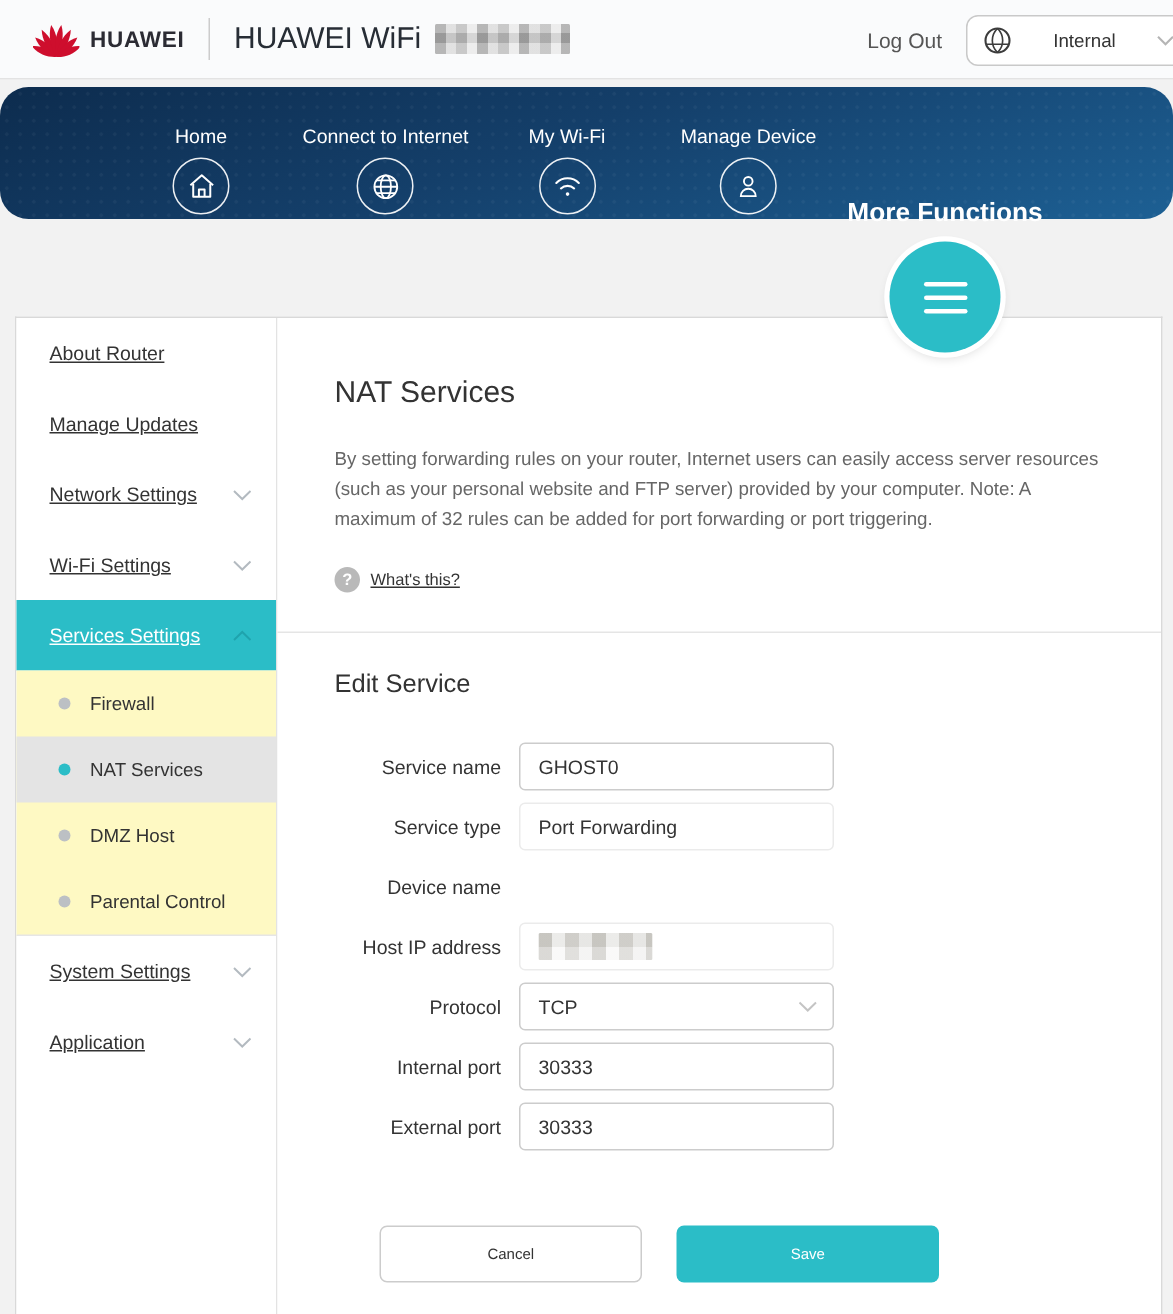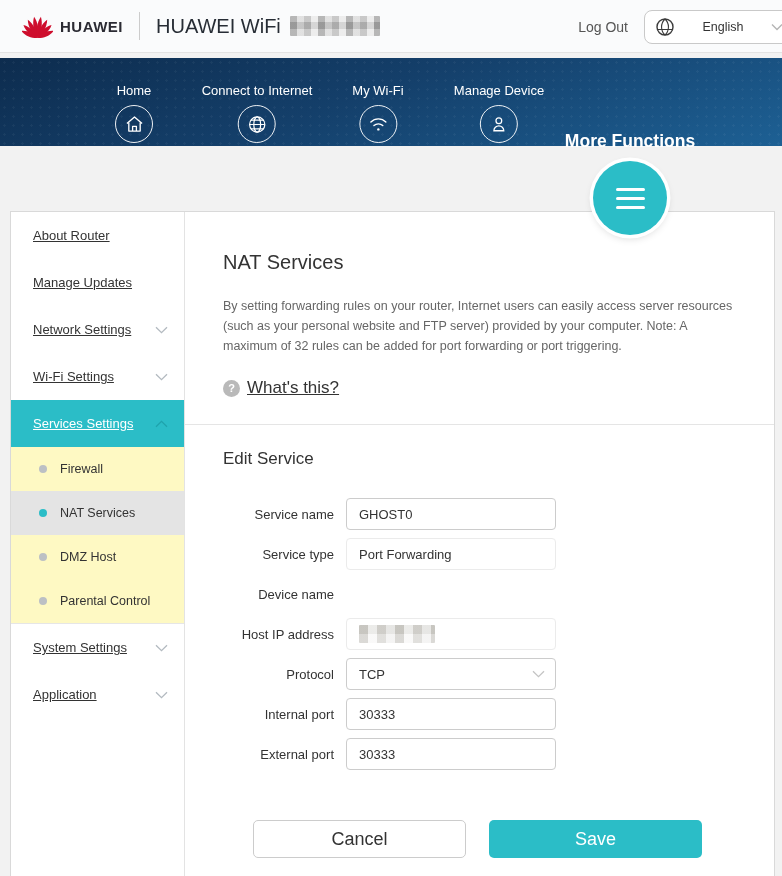--- a/index.html
+++ b/index.html
@@ -33,20 +33,21 @@
     display:flex; align-items:center; padding:0 10px; margin-right:-12px; cursor:pointer;
   }
   .lang-label { flex:1; text-align:center; font-size:12.5px; color:#333; }
   
   .nav-bar {
     position:relative; height:88px; margin-top:5px;
     background:
       radial-gradient(rgba(255,255,255,0.045) 1px, transparent 1.2px),
       linear-gradient(160deg, #0d2c4e 0%, #143f6a 45%, #1d6094 100%);
     background-size:9px 9px, 100% 100%;
+    border-radius:19px;
   }
   .nav-item { position:absolute; top:0; transform:translateX(-50%); display:flex; flex-direction:column; align-items:center; cursor:pointer; }
   .nav-label { margin-top:25px; font-size:13px; color:#fff; white-space:nowrap; }
   .nav-icon-circle {
     margin-top:7px; width:38px; height:38px; border:1.5px solid rgba(255,255,255,.92);
     border-radius:50%; display:flex; align-items:center; justify-content:center;
   }
   .nav-more-label { position:absolute; top:73px; left:630px; transform:translateX(-50%); font-size:17.5px; font-weight:bold; color:#fff; white-space:nowrap; z-index:6; }
   .more-circle {
     position:absolute; top:103px; left:630px; transform:translateX(-50%); z-index:5;
@@ -74,21 +75,21 @@
   .sub-item.selected .dot { background:#2bbdc7; }
   
   .main-panel { flex:1; background:#fff; position:relative; }
   .page-title { margin:36px 0 0 38px; font-size:20px; font-weight:normal; color:#333; line-height:28px; }
   .page-desc { margin:20px 38px 0 38px; max-width:520px; font-size:12.5px; color:#666; line-height:1.6; }
   .help-row { margin:22px 0 0 38px; display:flex; align-items:center; cursor:pointer; }
   .q-icon {
     width:17px; height:17px; border-radius:50%; background:#b9b9b9; color:#fff;
     font-size:11px; font-weight:bold; display:flex; align-items:center; justify-content:center; margin-right:7px;
   }
-  .help-link { font-size:17px; color:#333; text-decoration:underline; }
+  .help-link { font-size:11px; color:#333; text-decoration:underline; }
   .panel-divider { margin-top:26px; height:1px; background:#e5e5e5; width:100%; }
   .section-title { margin:22px 0 0 38px; font-size:17px; font-weight:normal; color:#333; line-height:24px; }
   .form { margin-top:27px; }
   .form-row { display:flex; align-items:center; height:32px; margin-bottom:8px; }
   .form-label { width:161px; text-align:right; padding-right:12px; font-size:13px; color:#333; flex:none; }
   .field {
     width:210px; height:32px; border:1px solid #ccc; border-radius:4px; background:#fff;
     display:flex; align-items:center; padding-left:12px; font-size:13px; color:#333; position:relative;
   }
   .field input { border:none; outline:none; width:160px; font-size:13px; color:#333; font-family:inherit; background:transparent; }
@@ -97,21 +98,21 @@
   .field .chev { position:absolute; right:10px; top:11px; }
   .ip-mosaic {
     width:76px; height:18px; border-radius:1px;
     background-color:#e6e5e2;
     background-image:
       repeating-linear-gradient(90deg, rgba(160,158,150,.30) 0 9px, rgba(255,255,255,.5) 9px 18px, rgba(190,188,182,.35) 18px 27px, rgba(245,245,245,.5) 27px 36px),
       repeating-linear-gradient(0deg, rgba(255,255,255,.55) 0 9px, rgba(170,168,160,.22) 9px 18px);
   }
   .btn-row { display:flex; margin:50px 0 0 68px; gap:23px; }
   .btn {
-    width:213px; height:38px; border-radius:5px; font-size:18px;
+    width:175px; height:38px; border-radius:5px; font-size:10px;
     display:flex; align-items:center; justify-content:center; cursor:pointer; font-family:inherit;
   }
   .btn-cancel { background:#fff; border:1px solid #ccc; color:#333; }
   .btn-save { background:#2bbdc7; border:none; color:#fff; }
   svg { display:block; }
 </style>
 </head>
 <body>
 
 <div class="top-header">
@@ -152,21 +153,21 @@
 
   <div class="header-right">
     <span class="logout">Log Out</span>
     <div class="lang-select">
       <span>
         <svg width="20" height="20" viewBox="0 0 20 20" fill="none" stroke="#3c3c3c" stroke-width="1.4">
           <circle cx="10" cy="10" r="8"></circle>
           <path d="M10 2 a11 11 0 0 0 0 16 M10 2 a11 11 0 0 1 0 16 M2.5 12.5 h15" stroke-width="1.1"></path>
         </svg>
       </span>
-      <span class="lang-label">English</span>
+      <span class="lang-label">Internal</span>
       <span>
         <svg width="12" height="8" viewBox="0 0 12 8" fill="none" stroke="#b5b5b5" stroke-width="1.4">
             <polyline points="1,1.5 6,6.5 11,1.5"></polyline>
           </svg>
       </span>
     </div>
   </div>
 </div>
 
 <div class="nav-bar">

